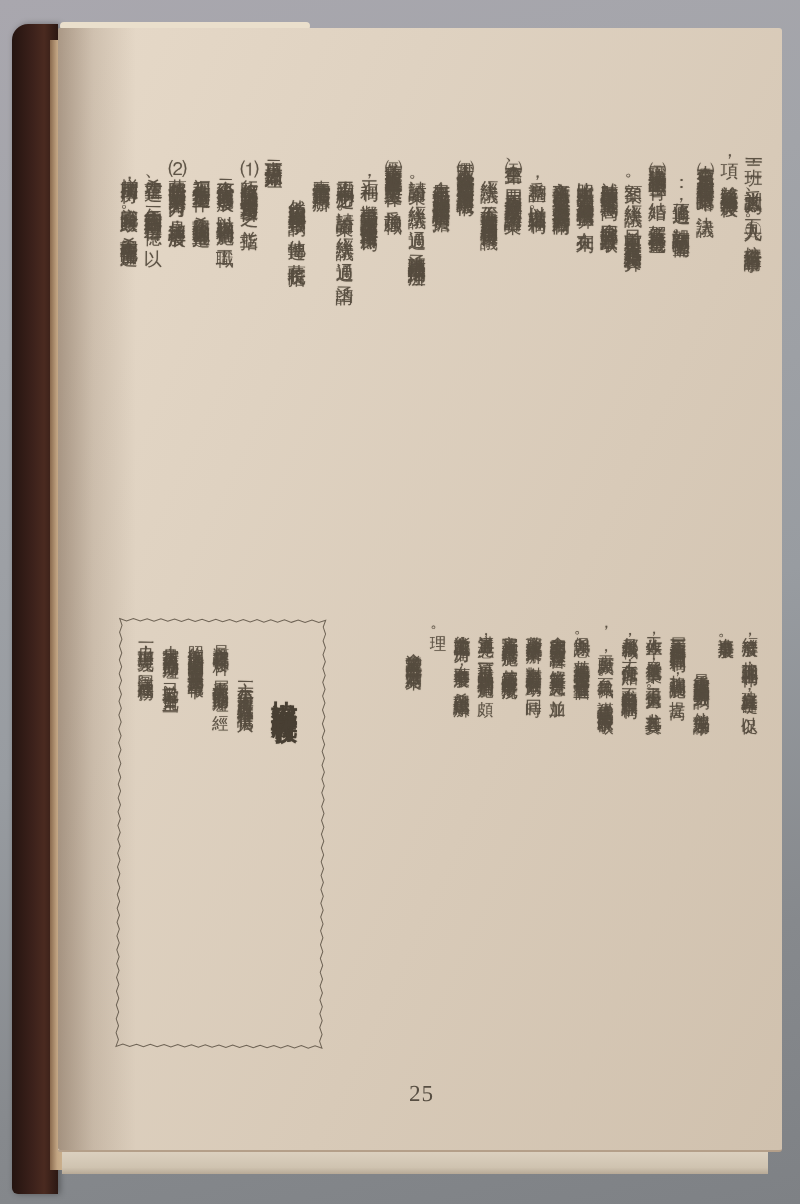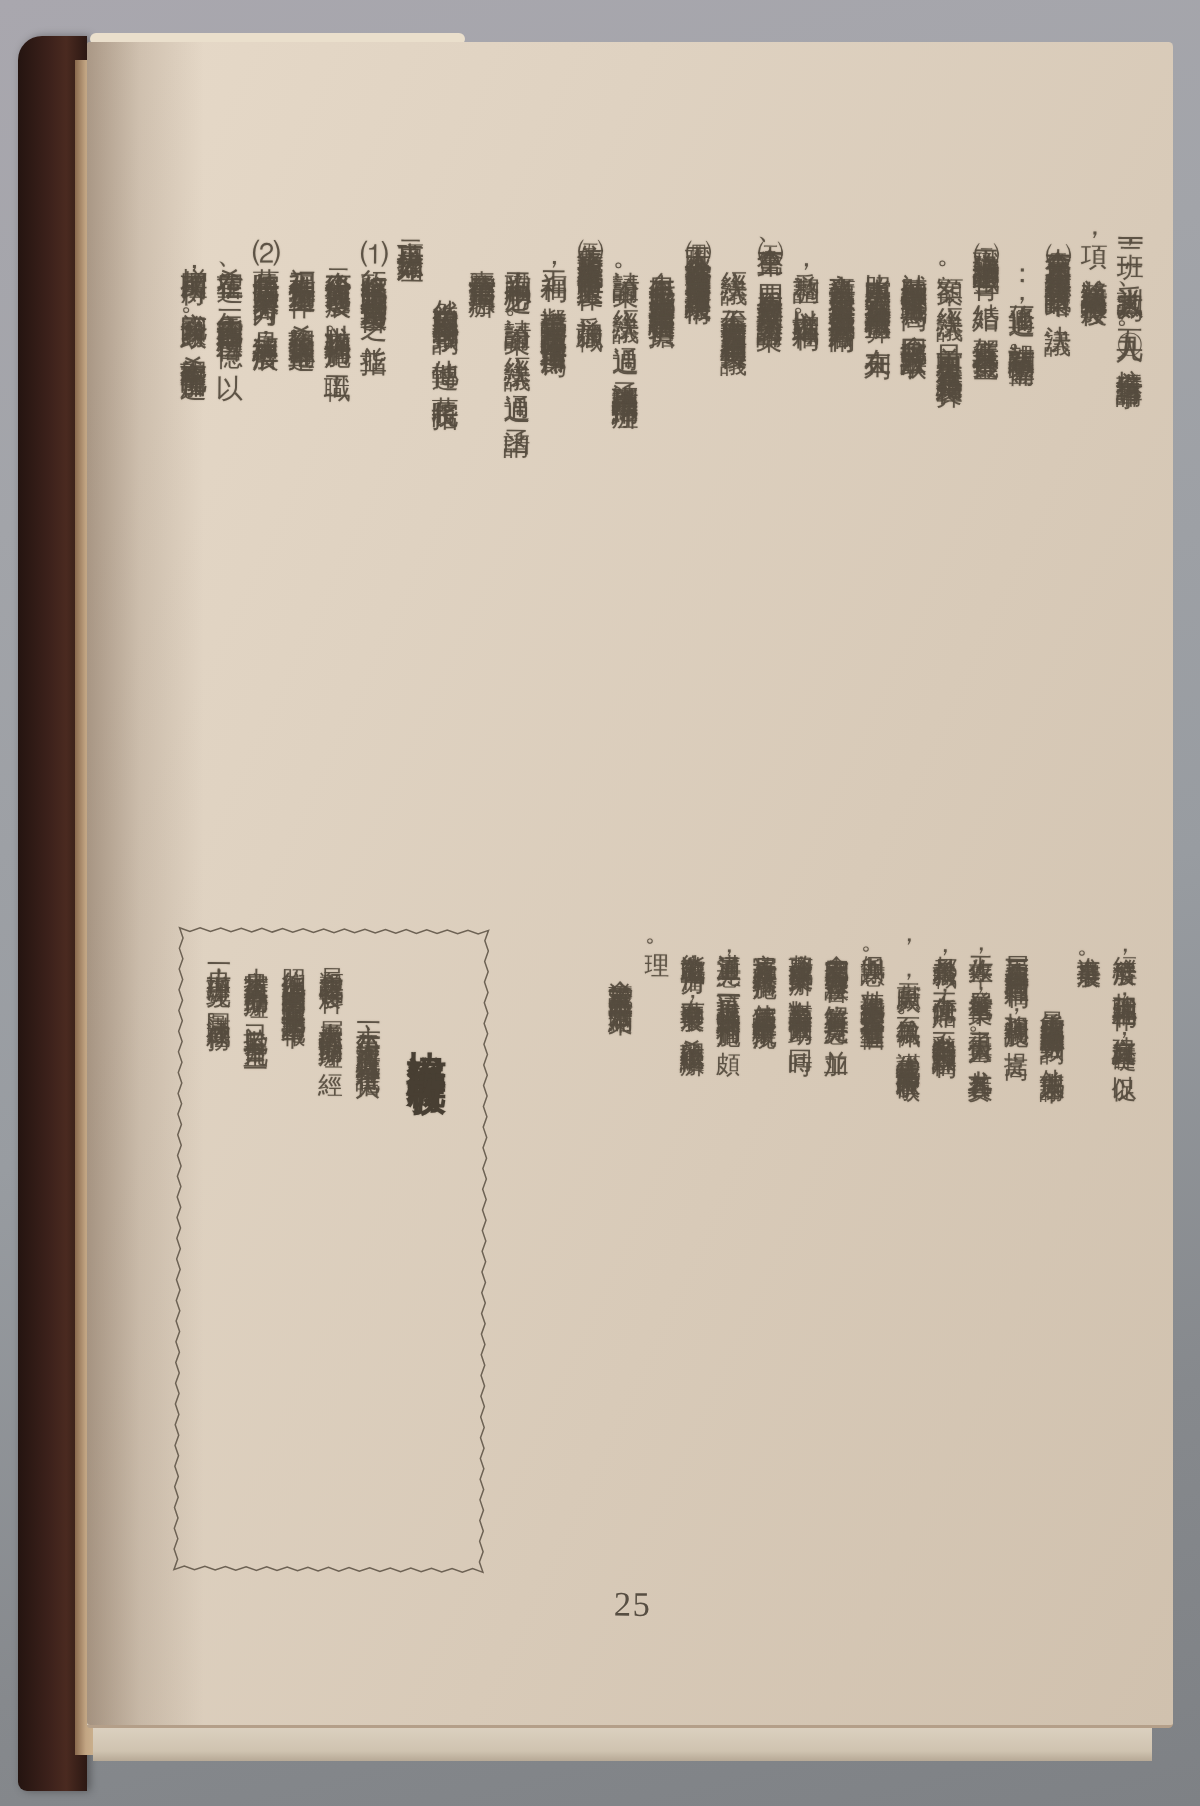--- a/index.html
+++ b/index.html
@@ -30,21 +30,21 @@
   .block1 .col{line-height:24px;font-size:18px;letter-spacing:1.6px;}
   .block2{right:16px;top:597px;width:362px;height:436px;}
   .block2 .col{line-height:24px;font-size:16.5px;letter-spacing:1.4px;}
   .notice{position:absolute;left:62px;top:592px;width:214px;height:436px;}
   .notice svg{position:absolute;left:0;top:0;}
   .notice-title{position:absolute;right:27px;top:64px;writing-mode:vertical-rl;
     text-orientation:mixed;font-size:26px;letter-spacing:2.5px;font-weight:700;
     color:#483f33;text-shadow:0 0 1px rgba(80,70,56,.5);}
   .notice-body{left:11px;top:17px;width:132px;height:406px;}
   .notice-body .col{line-height:25px;font-size:16.5px;letter-spacing:1.8px;}
-  .page-num{position:absolute;left:342px;top:1032px;width:60px;text-align:center;
+  .page-num{position:absolute;left:342px;top:1056px;width:60px;text-align:center;
     font-size:23px;color:#574e42;letter-spacing:1px;}
 </style>
 </head>
 <body>
 
 <div class="photo">
   <div class="spine"></div>
   <div class="edge-stack"></div>
   <div class="topedge"></div>
   <div class="page">

